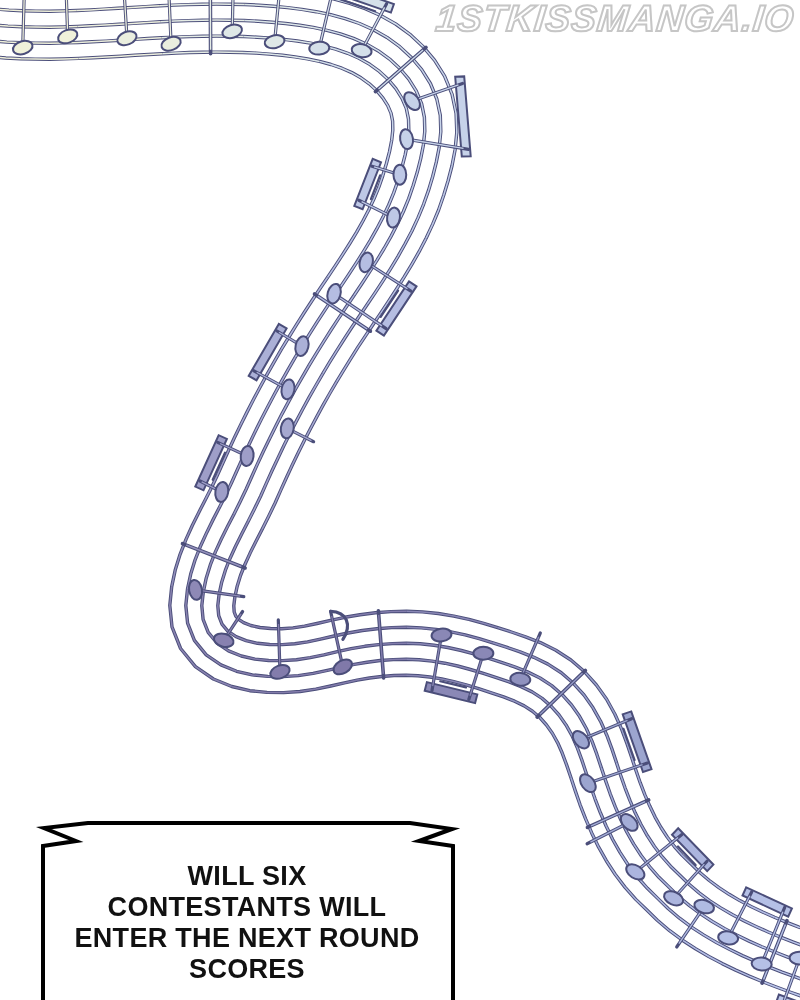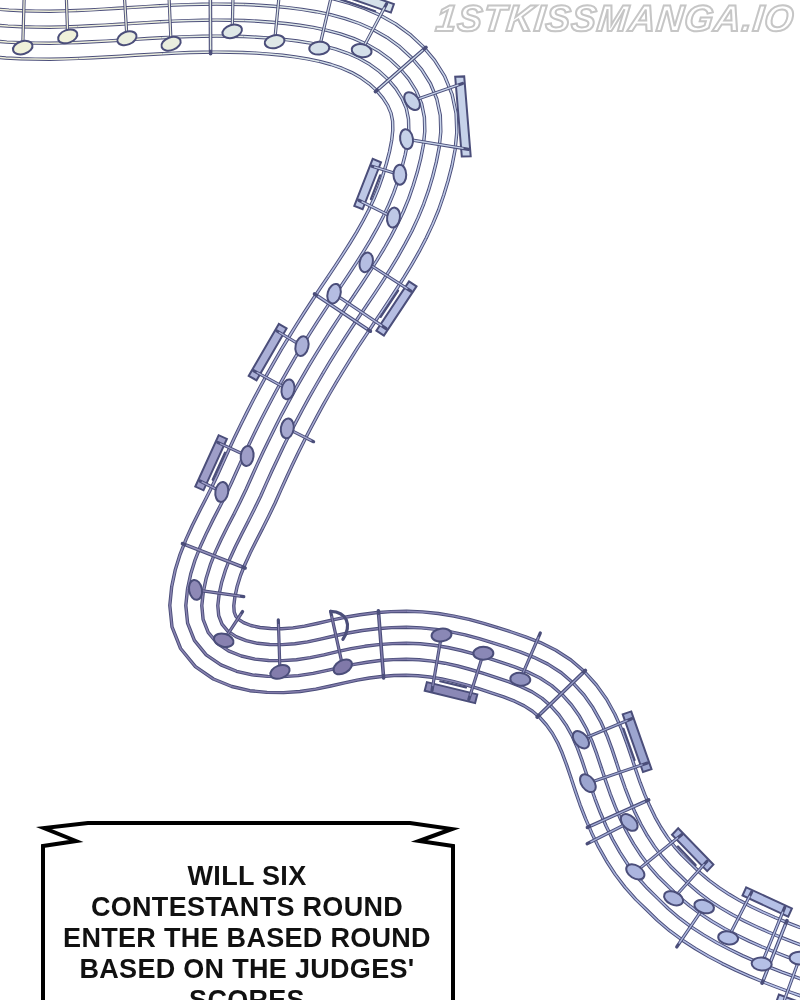--- a/index.html
+++ b/index.html
@@ -325,19 +325,18 @@
         <ellipse cx="704.1282186324548" cy="906.5909524411677" rx="10" ry="6.4" fill="rgb(176,187,226)" stroke="#4b4e7a" stroke-width="2" transform="rotate(16.1 704.1 906.6)"></ellipse>
       </g>
     </svg>
 
   <svg id="bubble-svg" width="800" height="1000" viewBox="0 0 800 1000">
     <polygon points="88,823 44,828 76,841 43,846 43,1002 453,1002 453,846 419,841 452,829 410,823" fill="#ffffff" stroke="#000000" stroke-width="4" stroke-miterlimit="12"></polygon>
   </svg>
 
   <div id="bubble-text">
     <span class="line">WILL SIX</span>
-    <span class="line">CONTESTANTS ROUND</span>
-    <span class="line">ENTER THE BASED ROUND</span>
-    <span class="line">BASED ON THE JUDGES'</span>
+    <span class="line">CONTESTANTS WILL</span>
+    <span class="line">ENTER THE NEXT ROUND</span>
     <span class="line">SCORES</span>
   </div>
 
 </div>
 
 </body></html>

